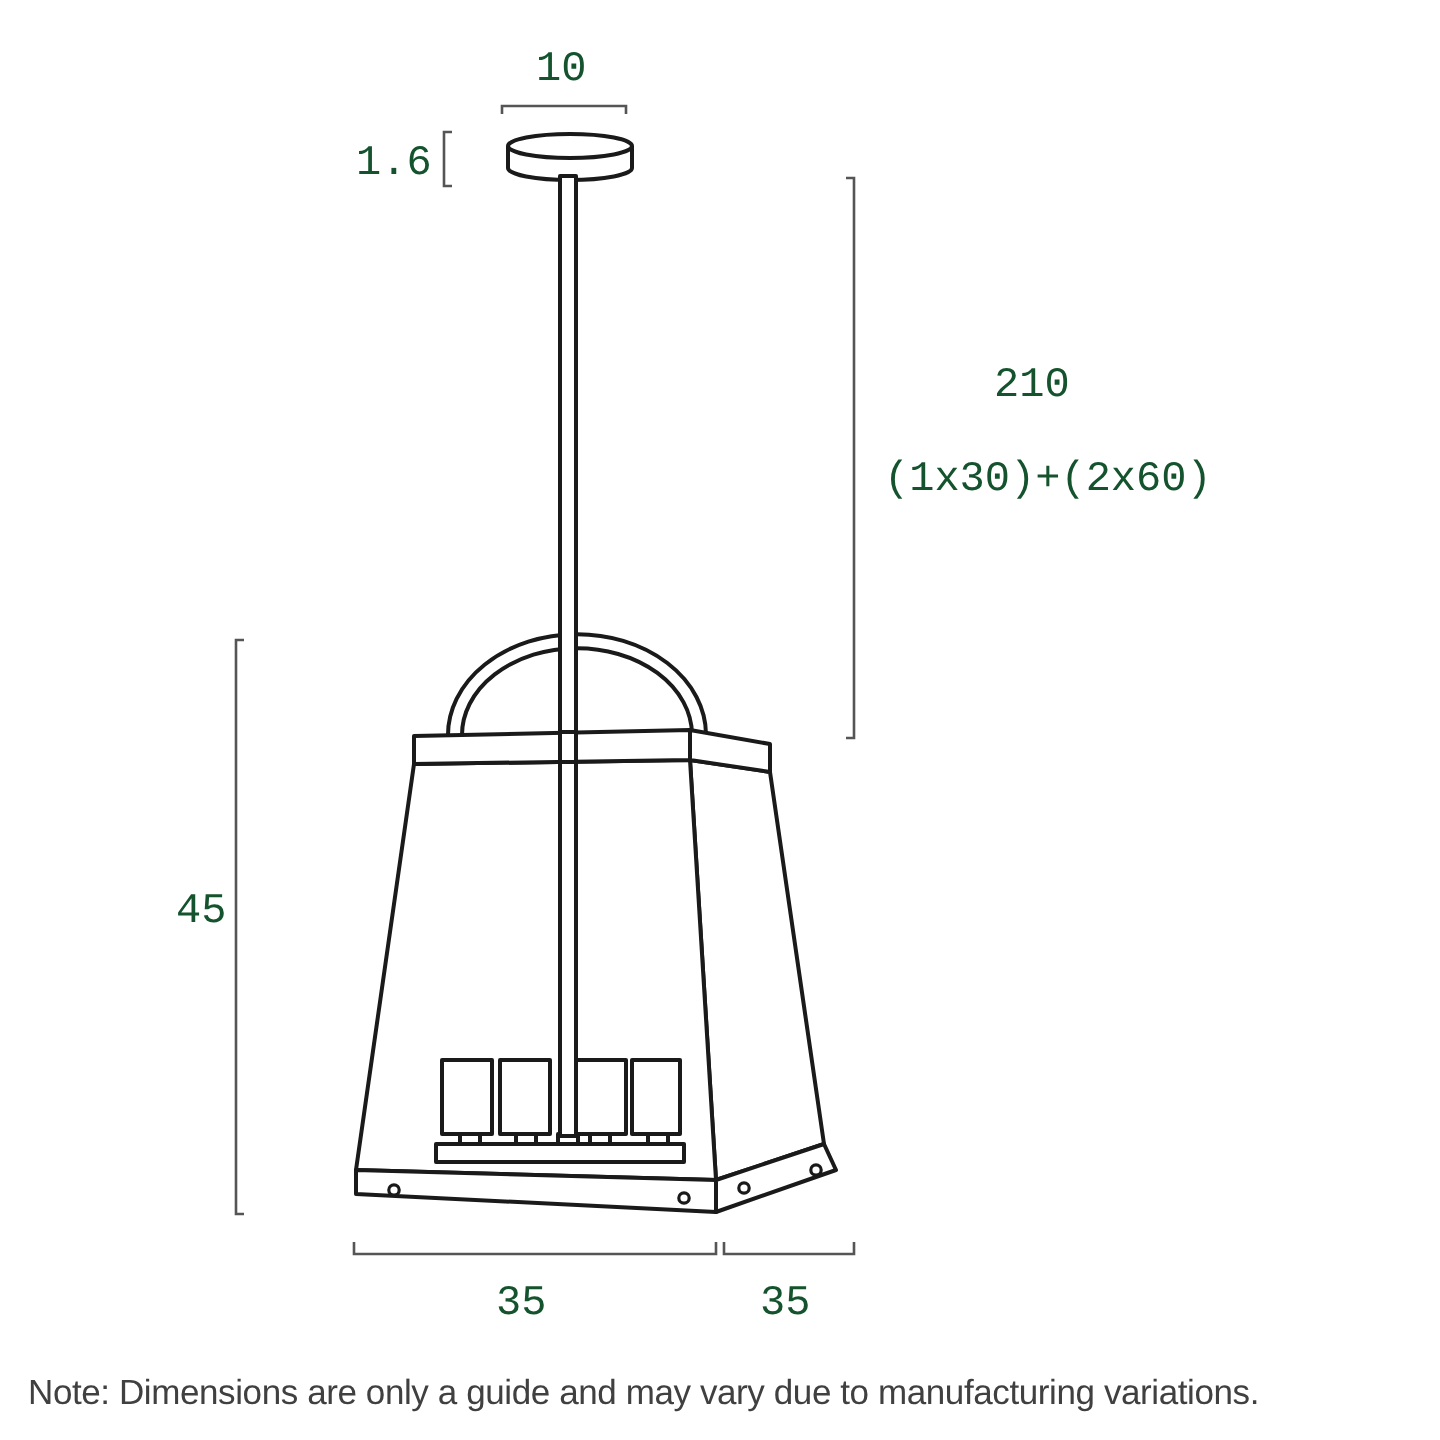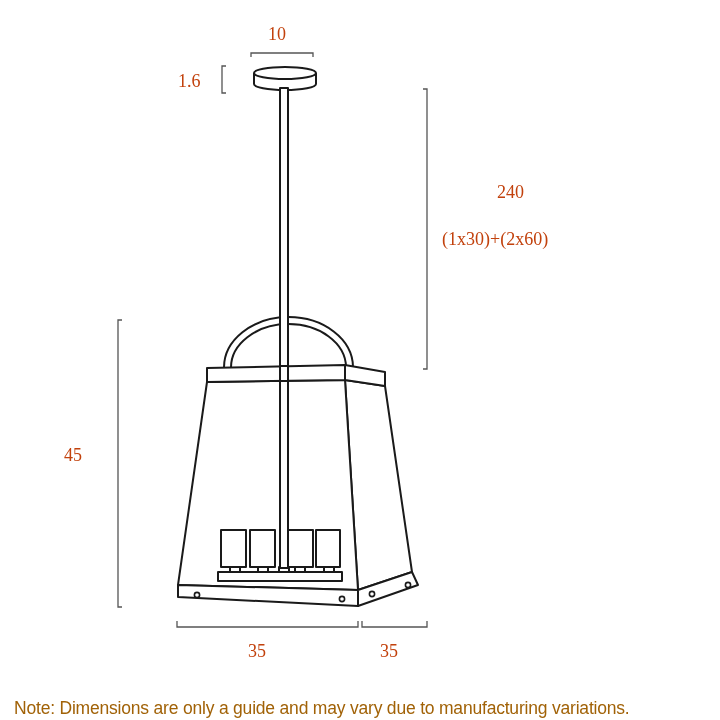--- a/index.html
+++ b/index.html
@@ -1,19 +1,19 @@
 <!DOCTYPE html>
 <html><head>
   <meta charset="utf-8">
   <style>
     html, body { margin: 0; padding: 0; background: #ffffff; }
     body { width: 720px; height: 720px; position: relative; overflow: hidden; font-family: "Liberation Sans", sans-serif; color: #1a1a1a; }
     .drawing { position: absolute; left: 0; top: 0; width: 720px; height: 720px; }
-    .lbl { position: absolute; font-family: Liberation Serif, serif; font-size: 18px; color: #c2410c; white-space: nowrap; line-height: 1; }
-    .note { position: absolute; left: 14px; top: 686px; font-family: "Liberation Sans", sans-serif; font-size: 17.5px; color: #a16207; white-space: nowrap; letter-spacing: -0.2px; margin-top: 12px; }
+    .lbl { position: absolute; font-family: Liberation Mono, monospace; font-size: 21px; color: #14532d; white-space: nowrap; line-height: 1; }
+    .note { position: absolute; left: 14px; top: 686px; font-family: "Liberation Sans", sans-serif; font-size: 17.5px; color: #404040; white-space: nowrap; letter-spacing: -0.2px; }
   </style>
 </head>
 <body>
 
 <svg class="drawing" viewBox="0 0 720 720" xmlns="http://www.w3.org/2000/svg">
 
   <g fill="none" stroke="#555" stroke-width="1.3">
 
     <path d="M251 57 V53 H313 V57"></path>
 
@@ -68,19 +68,19 @@
 
     <circle cx="197" cy="595" r="2.6" stroke-width="1.6"></circle>
     <circle cx="342" cy="599" r="2.6" stroke-width="1.6"></circle>
     <circle cx="372" cy="594" r="2.6" stroke-width="1.6"></circle>
     <circle cx="408" cy="585" r="2.6" stroke-width="1.6"></circle>
   </g>
 </svg>
 
 <div class="lbl" style="left:268px; top:25px;">10</div>
 <div class="lbl" style="left:178px; top:72px;">1.6</div>
-<div class="lbl" style="left:497px; top:183px;">240</div>
+<div class="lbl" style="left:497px; top:183px;">210</div>
 <div class="lbl" style="left:442px; top:230px;">(1x30)+(2x60)</div>
-<div class="lbl" style="left:64px; top:446px;">45</div>
+<div class="lbl" style="left:88px; top:446px;">45</div>
 <div class="lbl" style="left:248px; top:642px;">35</div>
 <div class="lbl" style="left:380px; top:642px;">35</div>
 
 <div class="note">Note: Dimensions are only a guide and may vary due to manufacturing variations.</div>
 
 </body></html>

